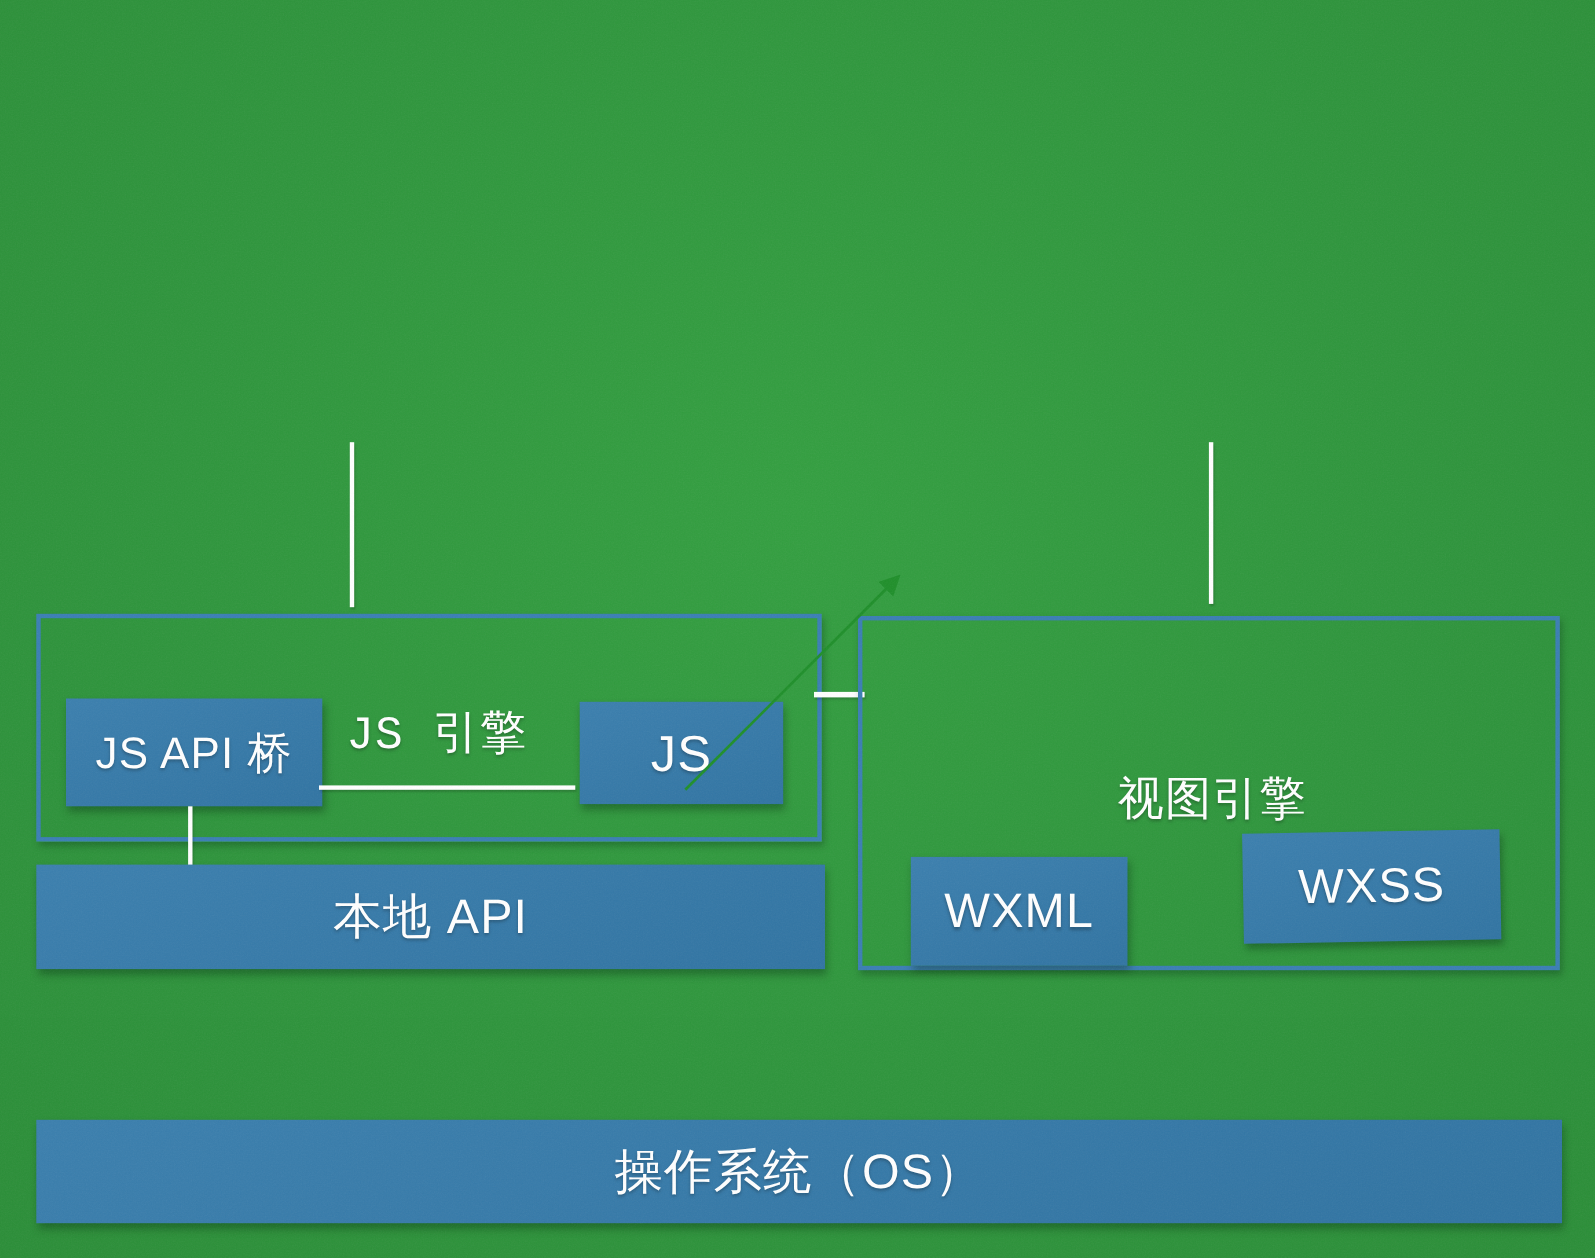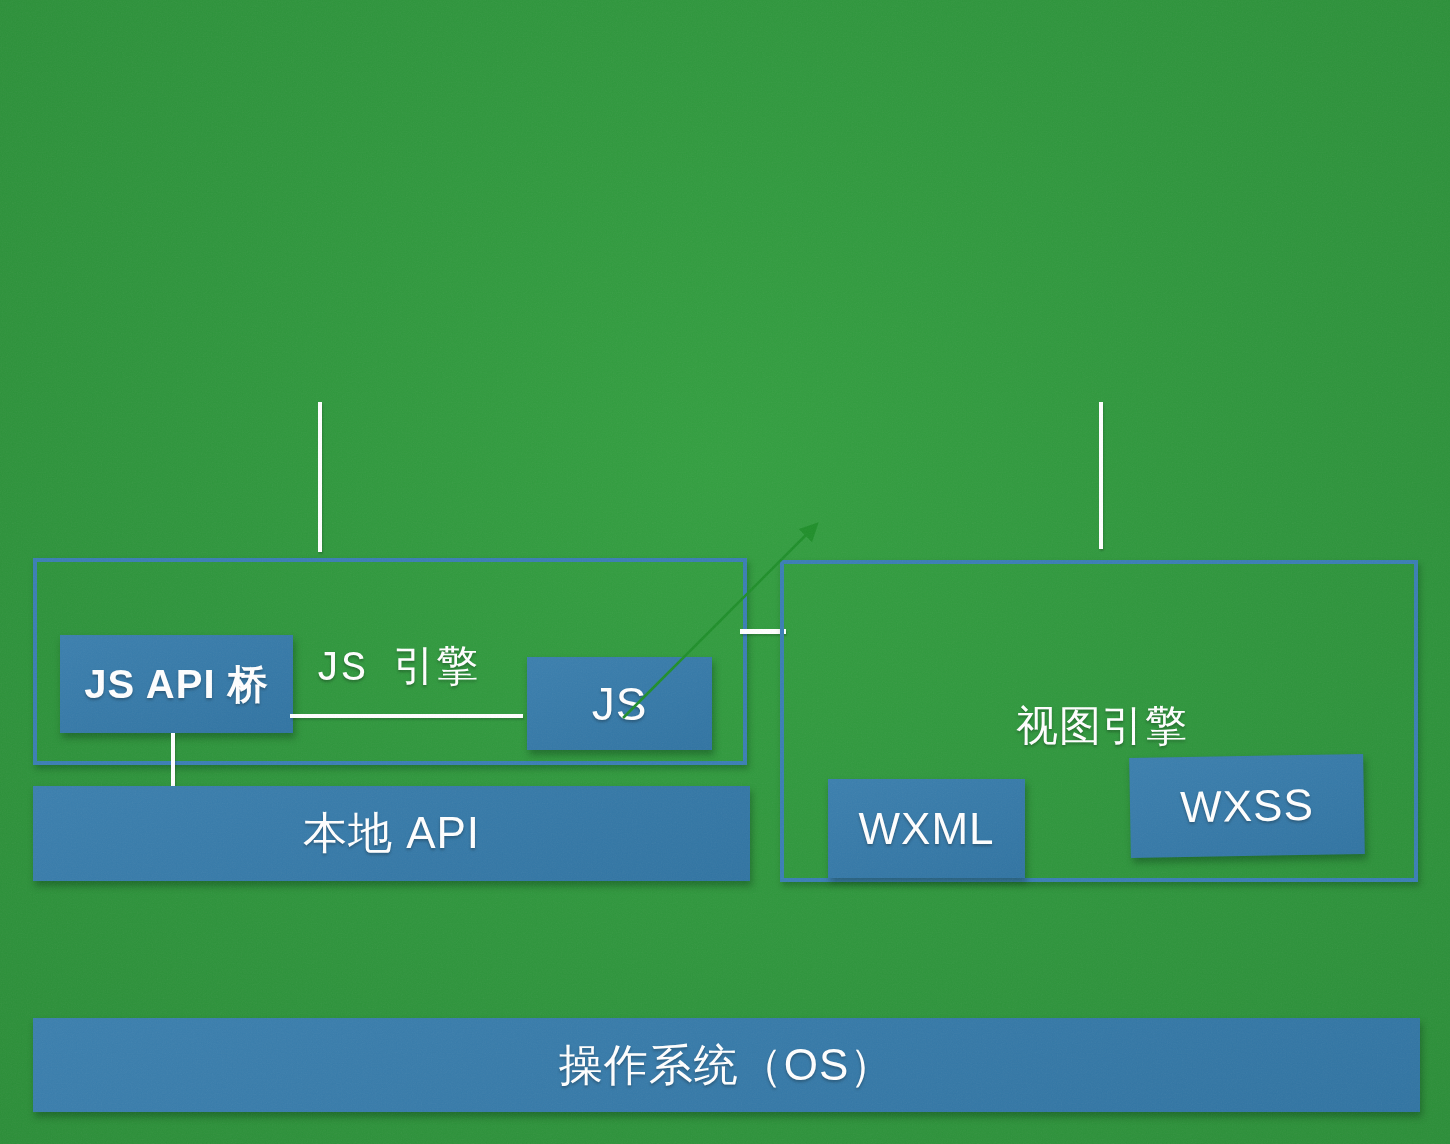--- a/index.html
+++ b/index.html
@@ -67,22 +67,22 @@
   #arrow-layer { z-index: 6; }
   #grain-layer { z-index: 10; }
 
   
   #view-box        { left: 36px;  top: 30px;  width: 1384px; height: 366px; font-size: 46px; }
   #line-view-js    { left: 318px; top: 402px; height: 150px; }
   #line-view-ve    { left: 1099px;top: 402px; height: 147px; }
 
   #js-engine-outline { left: 33px; top: 558px; width: 714px; height: 207px; }
   #js-engine-label   { left: 255px; top: 76px; width: 210px; font-size: 42px; font-family: Liberation Mono, monospace; }
-  #js-api-bridge-box { left: 23px;  top: 73px; width: 233px; height: 98px; font-size: 40px; font-weight: bold; }
-  #js-box            { left: 490px; top: 76px; width: 185px; height: 93px; font-size: 46px; margin-top: 19px; }
+  #js-api-bridge-box { left: 23px;  top: 73px; width: 233px; height: 98px; font-size: 40px; }
+  #js-box            { left: 490px; top: 76px; width: 185px; height: 93px; font-size: 46px; }
   #line-bridge-js    { left: 253px; top: 152px; width: 233px; }
 
   #line-bridge-native { left: 171px; top: 733px; height: 54px; }
   #native-api-bar  { left: 33px;  top: 786px; width: 717px; height: 95px; font-size: 44px; }
 
   #view-engine-outline { left: 780px; top: 560px; width: 638px; height: 322px; }
   #view-engine-label   { left: 218px; top: 134px; width: 200px; font-size: 42px; }
   #wxml-box            { left: 44px;  top: 191px; width: 197px; height: 99px; font-size: 44px; margin-top: 24px; }
   #wxss-box            { left: 346px; top: 192px; width: 234px; height: 100px; font-size: 44px; transform: rotate(-1deg); }
 

